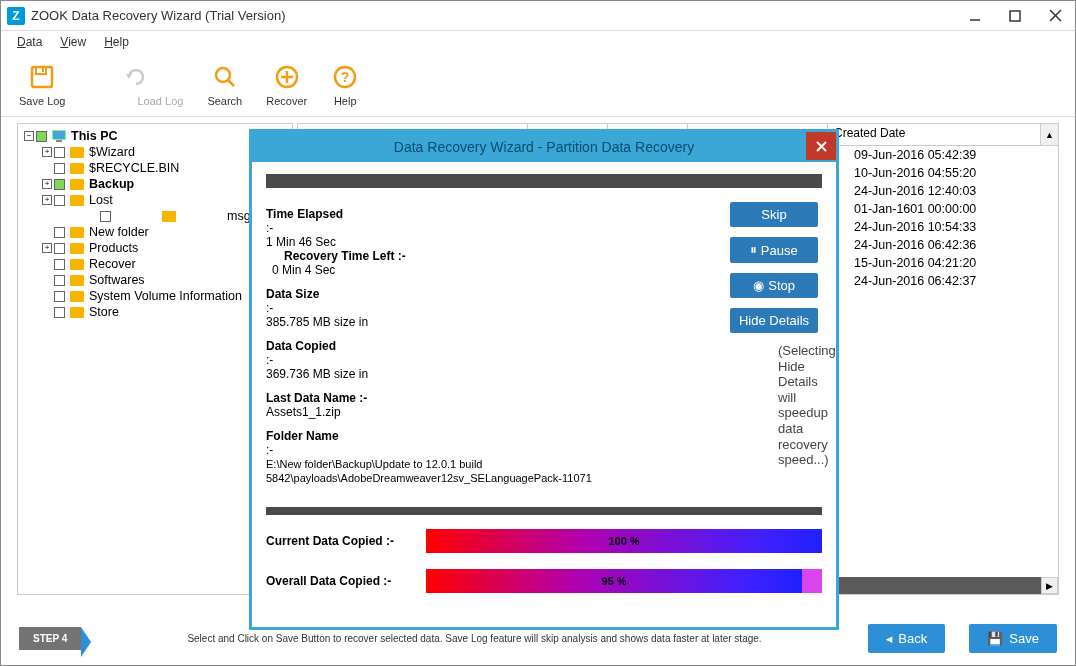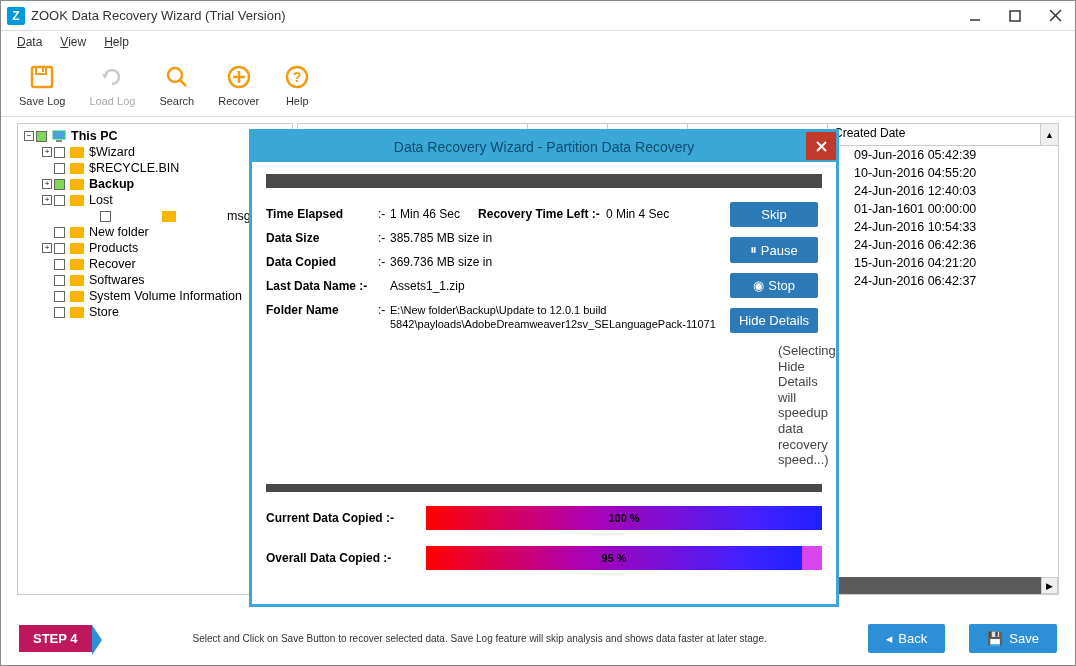--- a/index.html
+++ b/index.html
@@ -15,21 +15,21 @@
 
 .menubar { height: 22px; background: #fff; display: flex; align-items: center; padding: 0 8px; gap: 2px; }
 .menubar span { font-size: 12px; color: #333; padding: 2px 8px; }
 .menubar span u { text-decoration: underline; }
 
 
 .toolbar { height: 64px; background: #fff; display: flex; align-items: center; padding: 0 18px; gap: 24px; border-bottom: 1px solid #ddd; }
 .tool-item { display: flex; flex-direction: column; align-items: center; gap: 4px; }
 .tool-item .ticon { width: 28px; height: 28px; display: flex; align-items: center; justify-content: center; }
 .tool-item .tlabel { font-size: 11px; color: #333; }
-.tool-item.disabled .tlabel { color: #aaa; }
+.tool-item.disabled .tlabel { color: #aaa; margin-left: 48px; }
 
 
 .main { display: flex; height: 478px; padding: 6px 16px 0 16px; gap: 4px; position: relative; }
 
 
 .tree-pane { width: 276px; border: 1px solid #ccc; padding: 4px 6px; font-size: 12.5px; overflow: hidden; }
 .tree-row { display: flex; align-items: center; gap: 2px; white-space: nowrap; padding: 1px 0; }
 .tree-toggle { width: 10px; height: 10px; border: 1px solid #666; font-size: 8px; display: flex; align-items: center; justify-content: center; line-height: 1; }
 .tree-toggle.blank { border: none; }
 .chk { width: 11px; height: 11px; border: 1px solid #666; display: inline-block; }
@@ -50,37 +50,37 @@
 .hscroll .btn { width:17px; background:#f0f0f0; border:1px solid #ccc; display:flex; align-items:center; justify-content:center; font-size:9px; }
 
 
 .dialog { position: absolute; left: 248px; top: 128px; width: 590px; background: #fff; border: 3px solid #3aa7d6; z-index: 10; }
 .dialog-title { height: 30px; background: #3aa7d6; color: #0d4d6e; display: flex; align-items: center; justify-content: center; position: relative; font-size: 14px; }
 .dialog-close { position: absolute; right: 0; top: 0; width: 30px; height: 28px; background: #c0392b; color: #fff; display: flex; align-items: center; justify-content: center; font-size: 13px; }
 .dialog-body { padding: 12px 14px 18px 14px; }
 .thin-block { background: #4a4a4a; height: 14px; margin-bottom: 14px; }
 .details { display: flex; }
 .details-left { flex: 1; font-size: 12px; }
-.detail-row { display: flex; padding: 5px 0; }
+.detail-row { display: flex; padding: 5px 0; flex-direction: column; }
 .detail-row .lbl { width: 112px; font-weight: bold; }
 .detail-row .sep { width: 12px; }
 .detail-row .val { flex: 1; }
 .detail-row.top .lbl2 { font-weight: bold; margin-left: 10px; }
 .details-right { width: 100px; padding-left: 8px; }
 .dbtn { background: #2d7ab8; color: #fff; border: none; border-radius: 2px; padding: 5px 0; width: 88px; margin-bottom: 10px; font-size: 13px; display: flex; align-items: center; justify-content: center; gap: 4px; text-align: right; }
 .dnote { font-size: 13px; color: #444; line-height: 1.2; margin-left: 48px; }
 .thin-block2 { background: #4a4a4a; height: 8px; margin: 16px 0 14px 0; }
 .prog-row { display: flex; align-items: center; margin-bottom: 16px; }
 .prog-row .plbl { width: 160px; font-size: 12px; font-weight: bold; }
 .prog-bar { flex: 1; height: 24px; position: relative; background: #d946ef; }
 .prog-fill { height: 100%; background: linear-gradient(90deg, #ff0000 0%, #b000b0 40%, #4020ff 85%, #2020ff 100%); display:flex; align-items:center; justify-content:center; font-size:11px; color:#000; font-weight:bold; }
 
 
 .footer { position: absolute; left: 0; right: 0; bottom: 0; height: 54px; display: flex; align-items: center; padding: 0 18px; gap: 14px; background: #fff; }
-.step-badge { background: #be185d; color: #fff; padding: 6px 14px; font-size: 13px; font-weight: bold; position: relative; }
+.step-badge { background: #737373; color: #fff; padding: 6px 14px; font-size: 10px; font-weight: bold; position: relative; }
 .step-badge::after { content: ''; position: absolute; right: -10px; top: 0; border-top: 15px solid transparent; border-bottom: 15px solid transparent; border-left: 10px solid #2d8fd6; }
 .footer .hint { font-size: 10px; color: #333; flex: 1; text-align: center; }
 .fbtn { background: #2d8fd6; color: #fff; border: none; border-radius: 2px; padding: 7px 18px; font-size: 13px; display:flex; align-items:center; gap:6px; }
 
 svg { display: block; }
 </style>
 </head>
 <body>
 
 <div class="titlebar">

